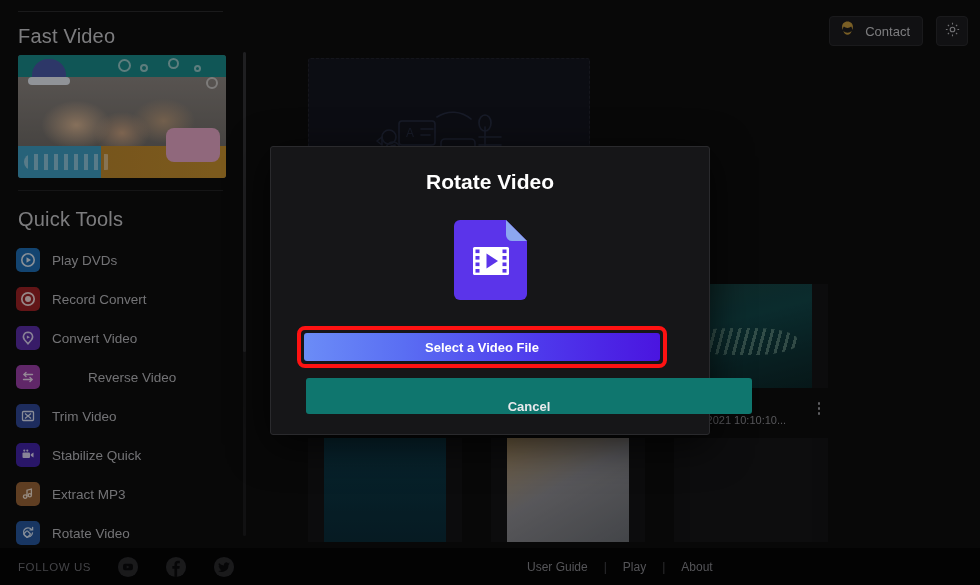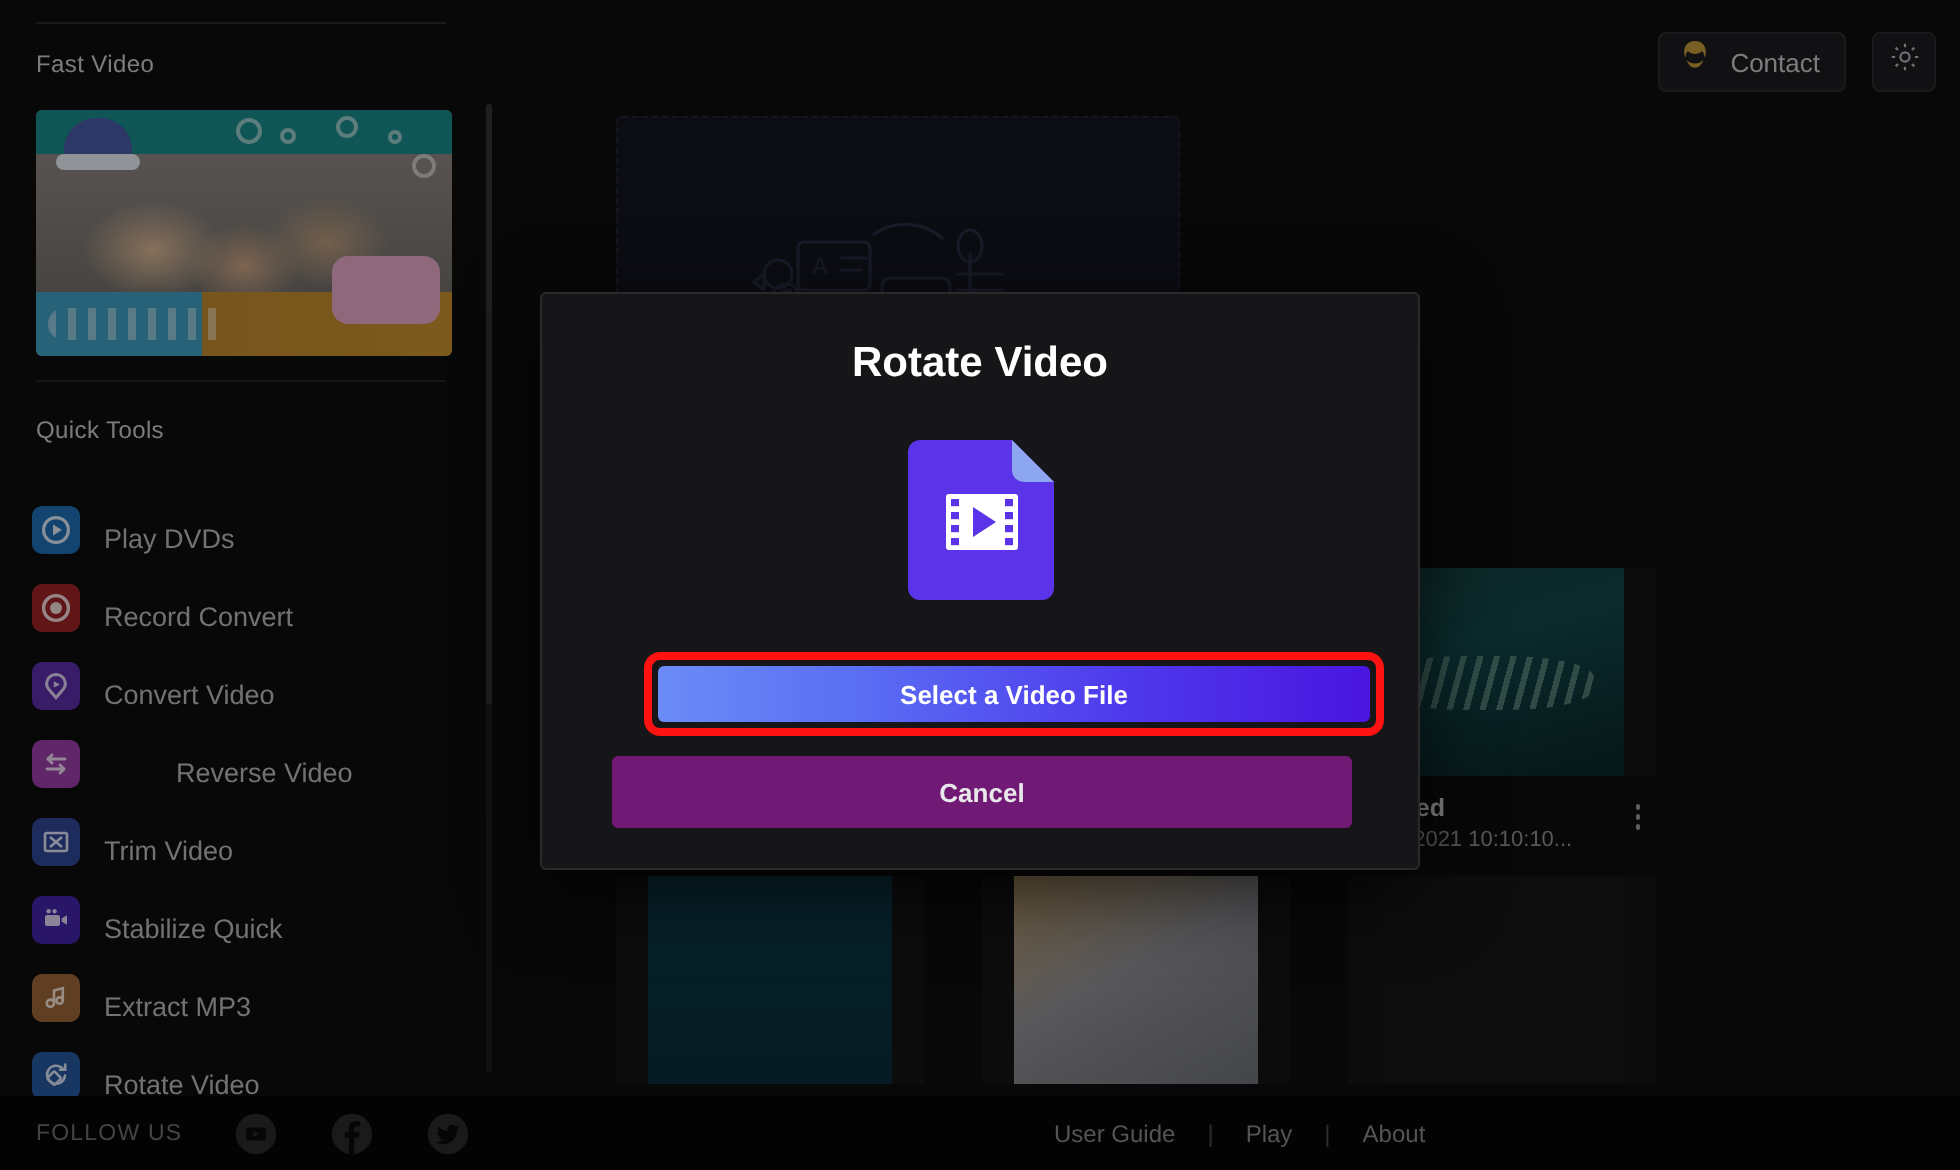--- a/index.html
+++ b/index.html
@@ -23,21 +23,21 @@
     background: #0d0d0e;
     overflow: hidden;
   }
   .side-top-rule {
     position: absolute; left: 18px; top: 11px;
     width: 205px; height: 1px;
     background: #2a2a2c;
   }
   .side-heading {
     position: absolute; left: 18px;
-    font-size: 12px; color: #c9c9cc;
+    font-size: 20px; color: #c9c9cc;
     letter-spacing: .2px;
     font-weight: 400;
   }
   #fast-video-heading { top: 25px; }
   #quick-tools-heading { top: 208px; }
 
   #hero-thumb {
     position: absolute; left: 18px; top: 55px;
     width: 208px; height: 123px;
     border-radius: 3px;
@@ -82,21 +82,21 @@
   }
 
   .side-rule {
     position: absolute; left: 18px; top: 190px;
     width: 205px; height: 1px; background: #232325;
   }
 
   .tool-item {
     position: absolute; left: 16px;
     width: 210px; height: 34px;
-    display: flex; align-items: flex-end;
+    display: flex; align-items: center;
     cursor: pointer;
   }
   .tool-ico {
     width: 24px; height: 24px; border-radius: 5px;
     display:flex; align-items:center; justify-content:center;
     flex: 0 0 24px;
   }
   .tool-ico svg { display:block; }
   .tool-label {
     margin-left: 12px;
@@ -211,40 +211,40 @@
     box-shadow: 0 10px 40px rgba(0,0,0,.7);
   }
   #modal-title {
     margin-top:23px; text-align:center;
     font-size:21px; font-weight:bold; color:#ffffff;
   }
   #modal-file-icon {
     margin: 26px auto 0 auto; width:73px; height:80px; position:relative;
   }
   #select-file-wrap {
-    position:absolute; left:51px; top:179px;
+    position:absolute; left:26px; top:179px;
     width:370px; height:42px;
   }
   #select-file-ring {
     position:absolute; left:0; top:0; width:370px; height:42px;
     border:4px solid #ff1212; border-radius:8px;
   }
   #select-file-btn {
     position:absolute; left:7px; top:7px; width:356px; height:28px;
     background: linear-gradient(90deg,#6b8cf7 0%, #5a6ef3 28%, #4e39ec 66%, #4a15e0 100%);
     border-radius:3px;
     display:flex; align-items:center; justify-content:center;
     cursor:pointer;
   }
   #select-file-btn span { font-size:13px; font-weight:bold; color:#ffffff; }
   #cancel-btn {
     position:absolute; left:35px; top:231px;
-    width:370px; height:36px;
-    background:#701a75; border-radius:3px;
-    display:flex; align-items:center; justify-content:center;
+    width:446px; height:36px;
+    background:#0f766e; border-radius:3px;
+    display:flex; align-items:flex-end; justify-content:center;
     cursor:pointer;
   }
   #cancel-btn span { font-size:13px; font-weight:bold; color:#e9e9ec; }
 </style>
 </head>
 <body>
 
 <div id="app">
 
   <div id="sidebar">

